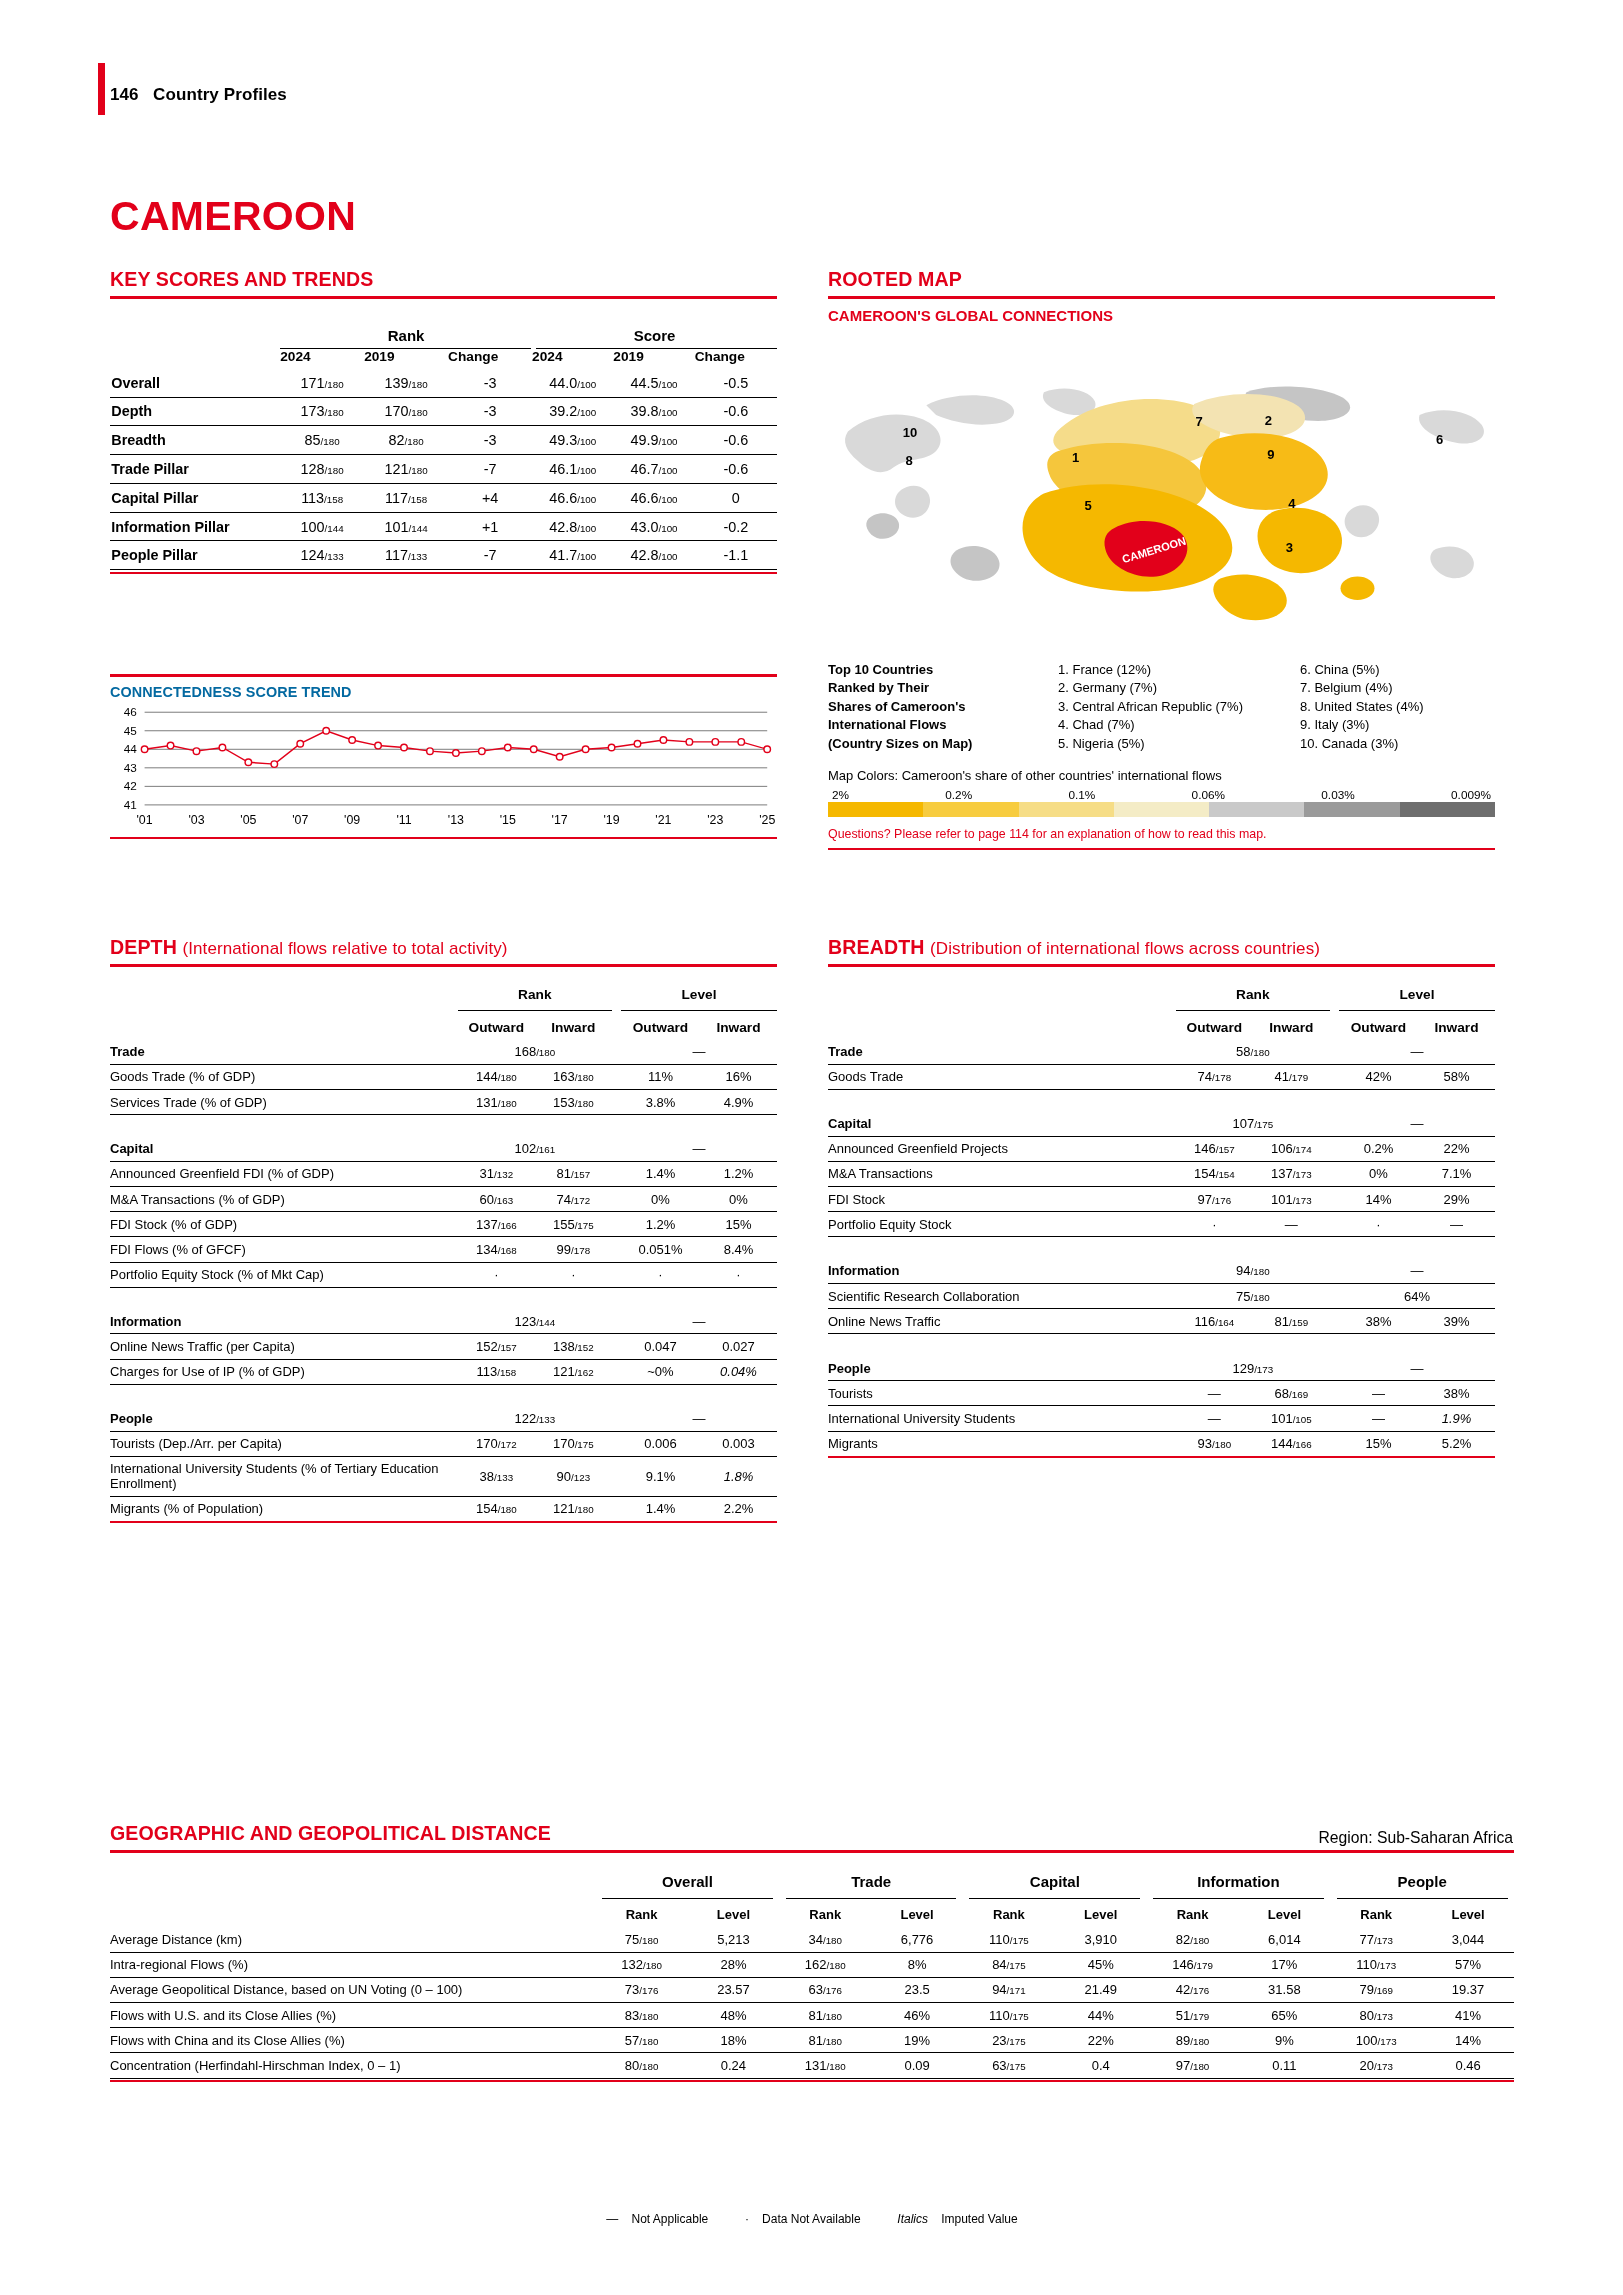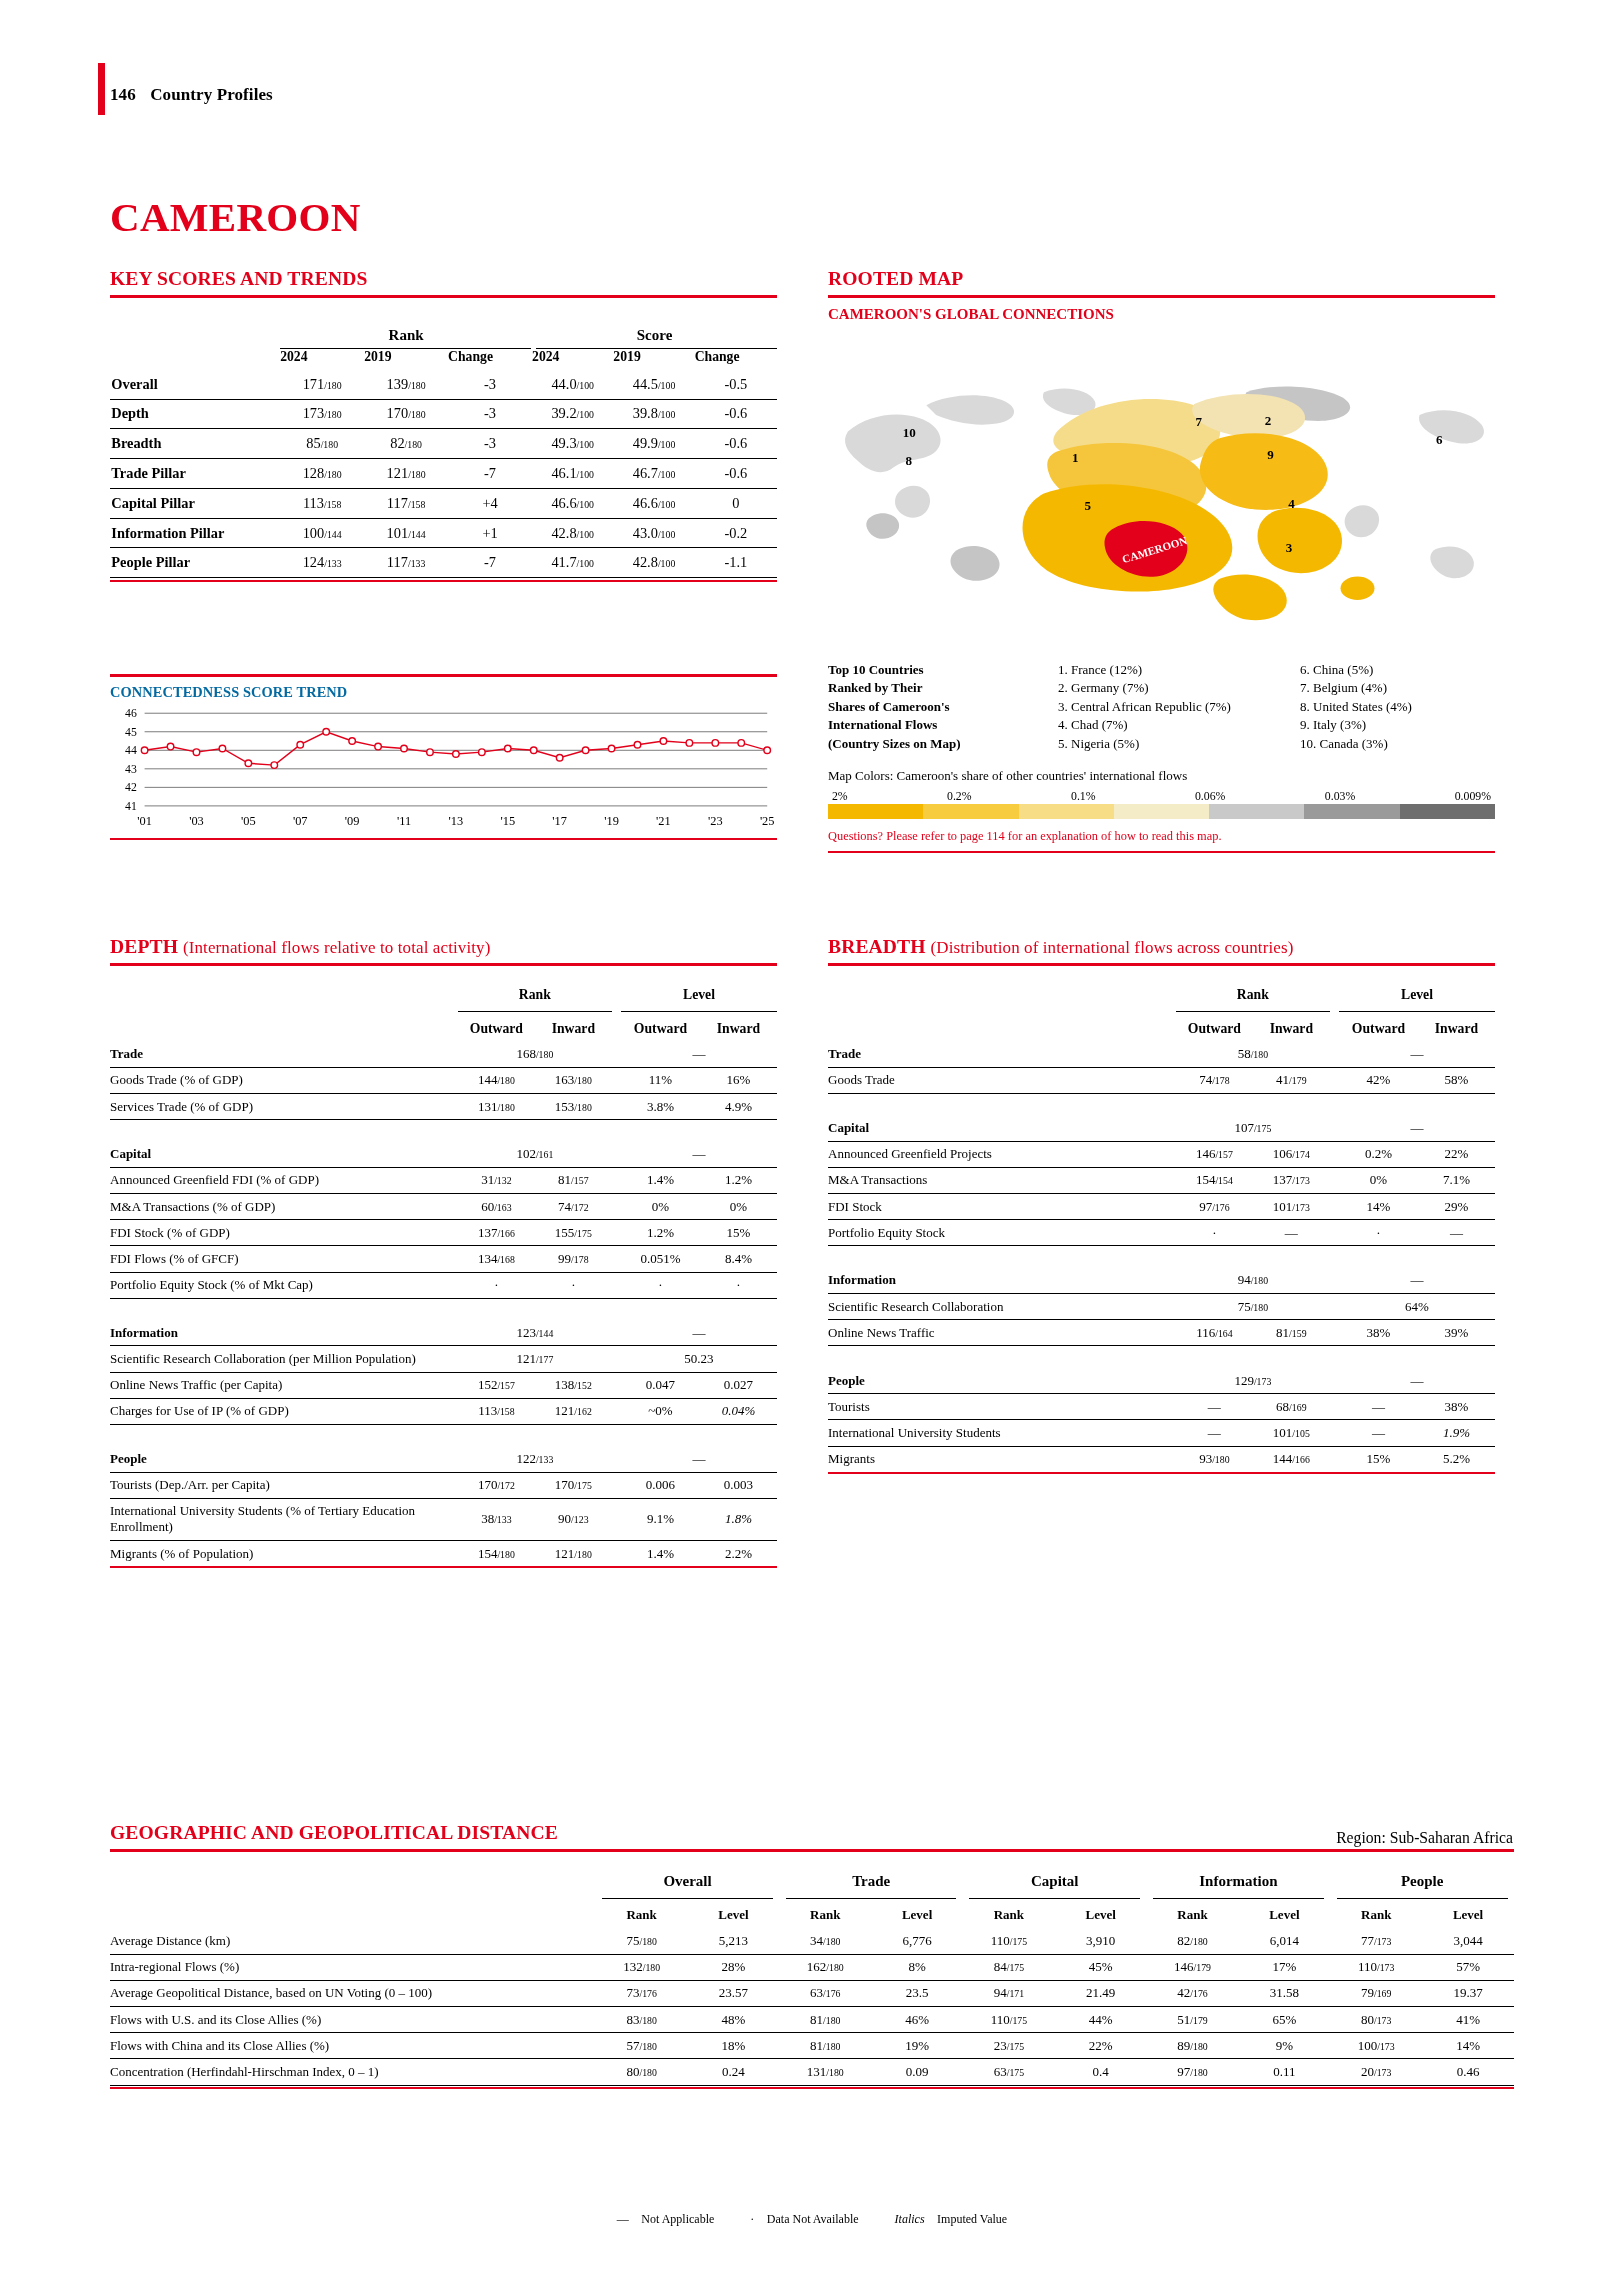--- a/index.html
+++ b/index.html
@@ -10,21 +10,20 @@
     background: #ffffff;
     font-family: "Liberation Sans", sans-serif;
     color: #000;
     position: relative;
   }
   .page {
     position: absolute;
     left: 0; top: 0;
     width: 1623px; height: 2295px;
     padding: 15px;
-    font-family: Liberation Serif, serif;
   }
   
   .hdr {
     position:absolute; left:110px; top:85px; width:785px;
     font-size: 17px; font-weight: bold; letter-spacing:0.1px;
   }
   .hdr .pg { font-weight:bold; margin-right:14.4px; }
   .redbar-left {
     position:absolute; left:98px; top:63px; width:6.5px; height:52px; background:#e2001a;
   }
@@ -497,26 +496,20 @@
             <td></td>
             <td></td>
           </tr>
           <tr class="line-b">
             <td class="name grp">Information</td>
             <td class="c" colspan="2"><span>123</span><span class="sub-s">/144</span></td>
             <td></td>
             <td class="c" colspan="2">—</td>
           </tr>
           <tr class="line-b">
-            <td class="name">Scientific Research Collaboration (per Million Population)</td>
-            <td class="c" colspan="2"><span>121</span><span class="sub-s">/177</span></td>
-            <td></td>
-            <td class="c" colspan="2">50.23</td>
-          </tr>
-          <tr class="line-b">
             <td class="name">Online News Traffic (per Capita)</td>
             <td class="c"><span>152</span><span class="sub-s">/157</span></td>
             <td class="c"><span>138</span><span class="sub-s">/152</span></td>
             <td></td>
             <td class="c">0.047</td>
             <td class="c">0.027</td>
           </tr>
           <tr class="line-b">
             <td class="name">Charges for Use of IP (% of GDP)</td>
             <td class="c"><span>113</span><span class="sub-s">/158</span></td>

